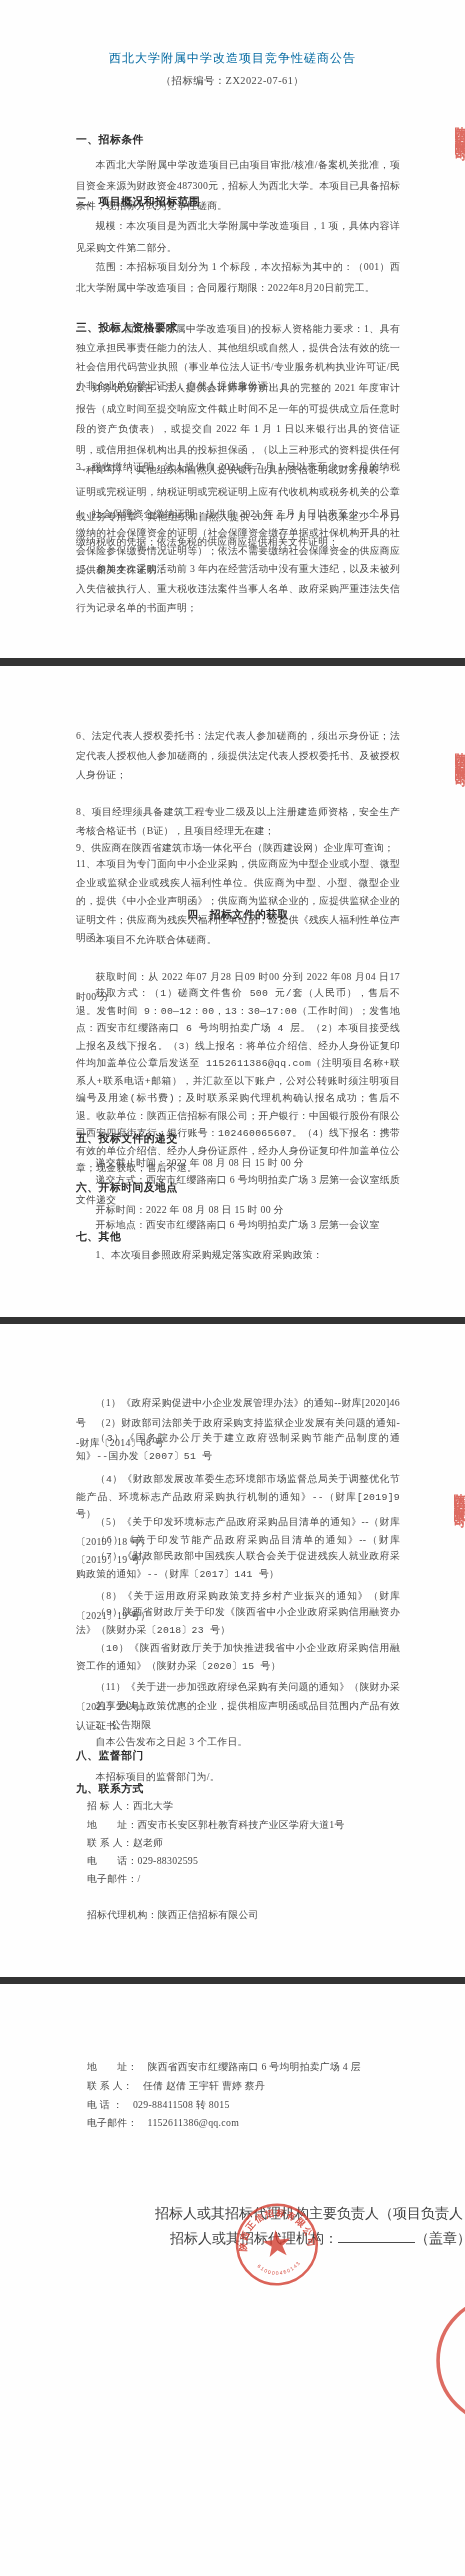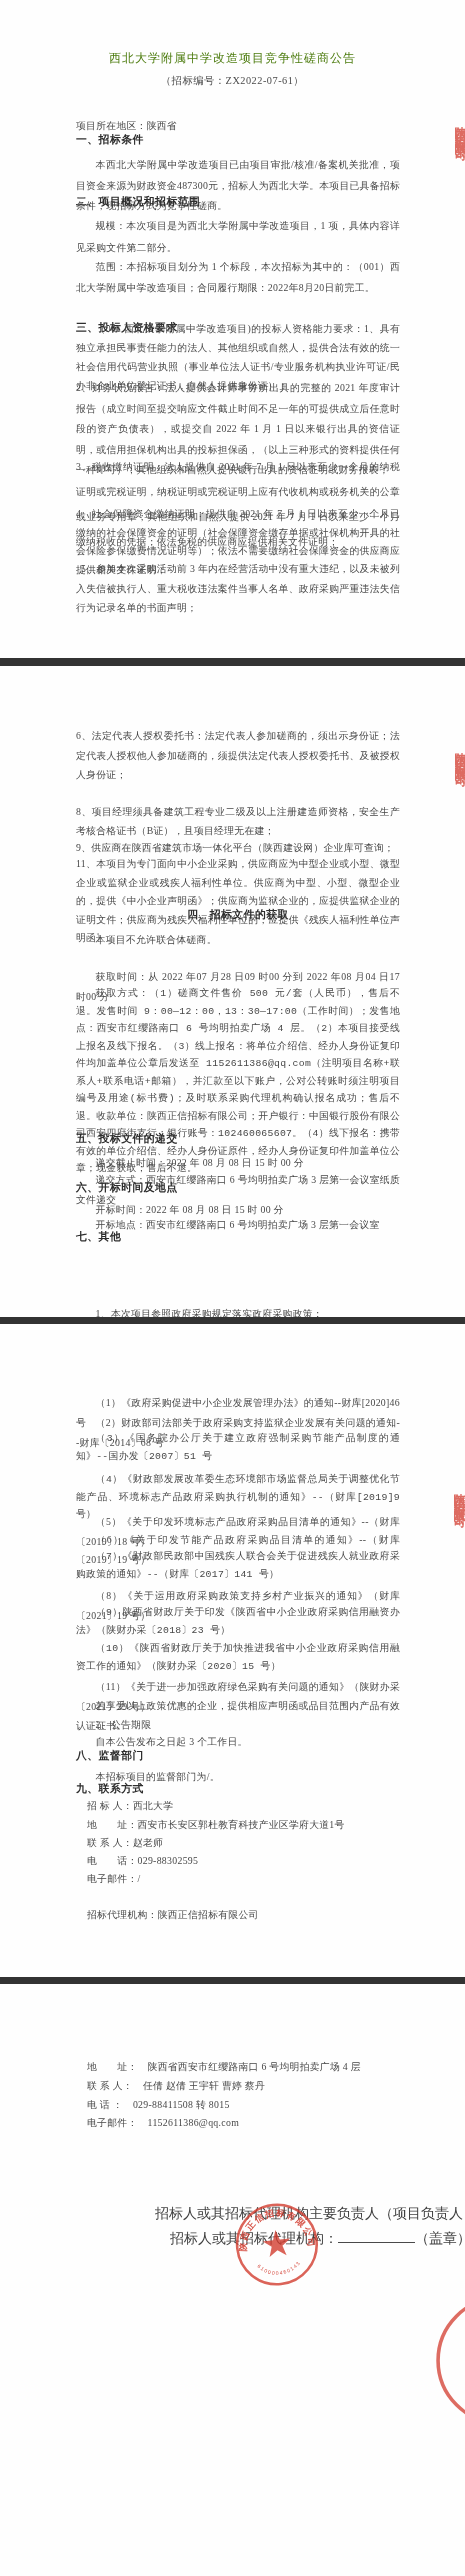--- a/index.html
+++ b/index.html
@@ -10,21 +10,21 @@
     color:#474747;
   }
   .band{position:absolute;left:0;width:465px;height:7.7px;background:#333333;}
   .blk{position:absolute;left:76px;width:324px;font-size:9.8px;line-height:19.6px;
        text-align:justify;letter-spacing:0.3px;}
   .indent{text-indent:2em;}
   .heading{position:absolute;left:76px;width:324px;
        font-family:"Liberation Sans","DejaVu Sans",sans-serif;
        font-weight:bold;font-size:10.8px;color:#2d2d2d;letter-spacing:0.5px;}
   .center{left:0;width:465px;text-align:center;}
-  .title1{font-size:12px;color:#4d7c0f;letter-spacing:1px;}
+  .title1{font-size:12px;color:#0369a1;letter-spacing:1px;}
   .title2{font-size:10.3px;color:#4a4a4a;letter-spacing:0.5px;}
   .kv{position:absolute;left:87px;width:309px;font-size:9.8px;letter-spacing:0.3px;}
   .sig{position:absolute;font-size:14px;color:#3f3f3f;white-space:nowrap;}
   .sigline{display:inline-block;border-bottom:0.8px solid #4a4a4a;height:0.9em;vertical-align:baseline;}
   .stamp{position:absolute;opacity:0.88;}
   .edge-strip{
     position:absolute;width:13.4px;height:106px;overflow:hidden;
     color:#d23b2e;opacity:0.75;
     font-family:"Liberation Sans","DejaVu Sans",sans-serif;
     font-weight:bold;font-size:12px;letter-spacing:2.6px;
@@ -37,21 +37,20 @@
   .lh42{line-height:21.6px;}
 </style>
 </head>
 <body>
 
 <div id="canvas">
 
   <div class="blk center title1" style="top:49px;">西北大学附属中学改造项目竞争性磋商公告</div>
   <div class="blk center title2" style="top:71px;">（招标编号：ZX2022-07-61）</div>
 
-  <div class="blk" style="top:116px;">项目所在地区：陕西省</div>
 
   <div class="heading" style="top:133px;">一、招标条件</div>
   <div class="blk indent lh40" style="top:155px;">本西北大学附属中学改造项目已由项目审批/核准/备案机关批准，项目资金来源为财政资金487300元，招标人为西北大学。本项目已具备招标条件，现招标方式为竞争性磋商。</div>
 
   <div class="heading" style="top:195px;">二、项目概况和招标范围</div>
   <div class="blk indent lh42" style="top:215px;">规模：本次项目是为西北大学附属中学改造项目，1 项，具体内容详见采购文件第二部分。</div>
   <div class="blk indent lh40" style="top:257px;">范围：本招标项目划分为 1 个标段，本次招标为其中的：（001）西北大学附属中学改造项目；合同履行期限：2022年8月20日前完工。</div>
 
   <div class="heading" style="top:287px;margin-top:34px;">三、投标人资格要求</div>
   <div class="blk indent lh37" style="top:319px;">（001 西北大学附属中学改造项目)的投标人资格能力要求：1、具有独立承担民事责任能力的法人、其他组织或自然人，提供合法有效的统一社会信用代码营业执照（事业单位法人证书/专业服务机构执业许可证/民办非企业单位登记证书，自然人提供身份证）；</div>
@@ -74,21 +73,21 @@
 
   <div class="heading" style="top:1132px;">五、投标文件的递交</div>
   <div class="blk indent" style="top:1153px;">递交截止时间：2022 年 08 月 08 日 15 时 00 分</div>
   <div class="blk indent" style="top:1170px;">递交方式：西安市红缨路南口 6 号均明拍卖广场 3 层第一会议室纸质文件递交</div>
 
   <div class="heading" style="top:1181px;">六、开标时间及地点</div>
   <div class="blk indent" style="top:1200px;">开标时间：2022 年 08 月 08 日 15 时 00 分</div>
   <div class="blk indent" style="top:1215px;">开标地点：西安市红缨路南口 6 号均明拍卖广场 3 层第一会议室</div>
 
   <div class="heading" style="top:1230px;">七、其他</div>
-  <div class="blk indent" style="top:1304px;">1、本次项目参照政府采购规定落实政府采购政策：</div>
+  <div class="blk indent" style="top:1245px;">1、本次项目参照政府采购规定落实政府采购政策：</div>
 
   <div class="band" style="top:1317px;height:7.2px;"></div>
 
   <div class="blk indent" style="top:1393px;">（1）《政府采购促进中小企业发展管理办法》的通知--财库[2020]46 号</div>
   <div class="blk indent" style="top:1413px;">（2）财政部司法部关于政府采购支持监狱企业发展有关问题的通知--财库〔2014〕68 号</div>
   <div class="blk indent tight" style="top:1430px;">（3）《国务院办公厅关于建立政府强制采购节能产品制度的通知》--国办发〔2007〕51 号</div>
   <div class="blk indent tight" style="top:1471px;">（4）《财政部发展改革委生态环境部市场监督总局关于调整优化节能产品、环境标志产品政府采购执行机制的通知》--（财库[2019]9 号）</div>
   <div class="blk indent" style="top:1512px;">（5）《关于印发环境标志产品政府采购品目清单的通知》--（财库〔2019〕18 号）</div>
   <div class="blk indent" style="top:1530px;">（6）《关于印发节能产品政府采购品目清单的通知》--（财库〔2019〕19 号）</div>
   <div class="blk indent tight" style="top:1548px;">（7）《财政部民政部中国残疾人联合会关于促进残疾人就业政府采购政策的通知》--（财库〔2017〕141 号）</div>

